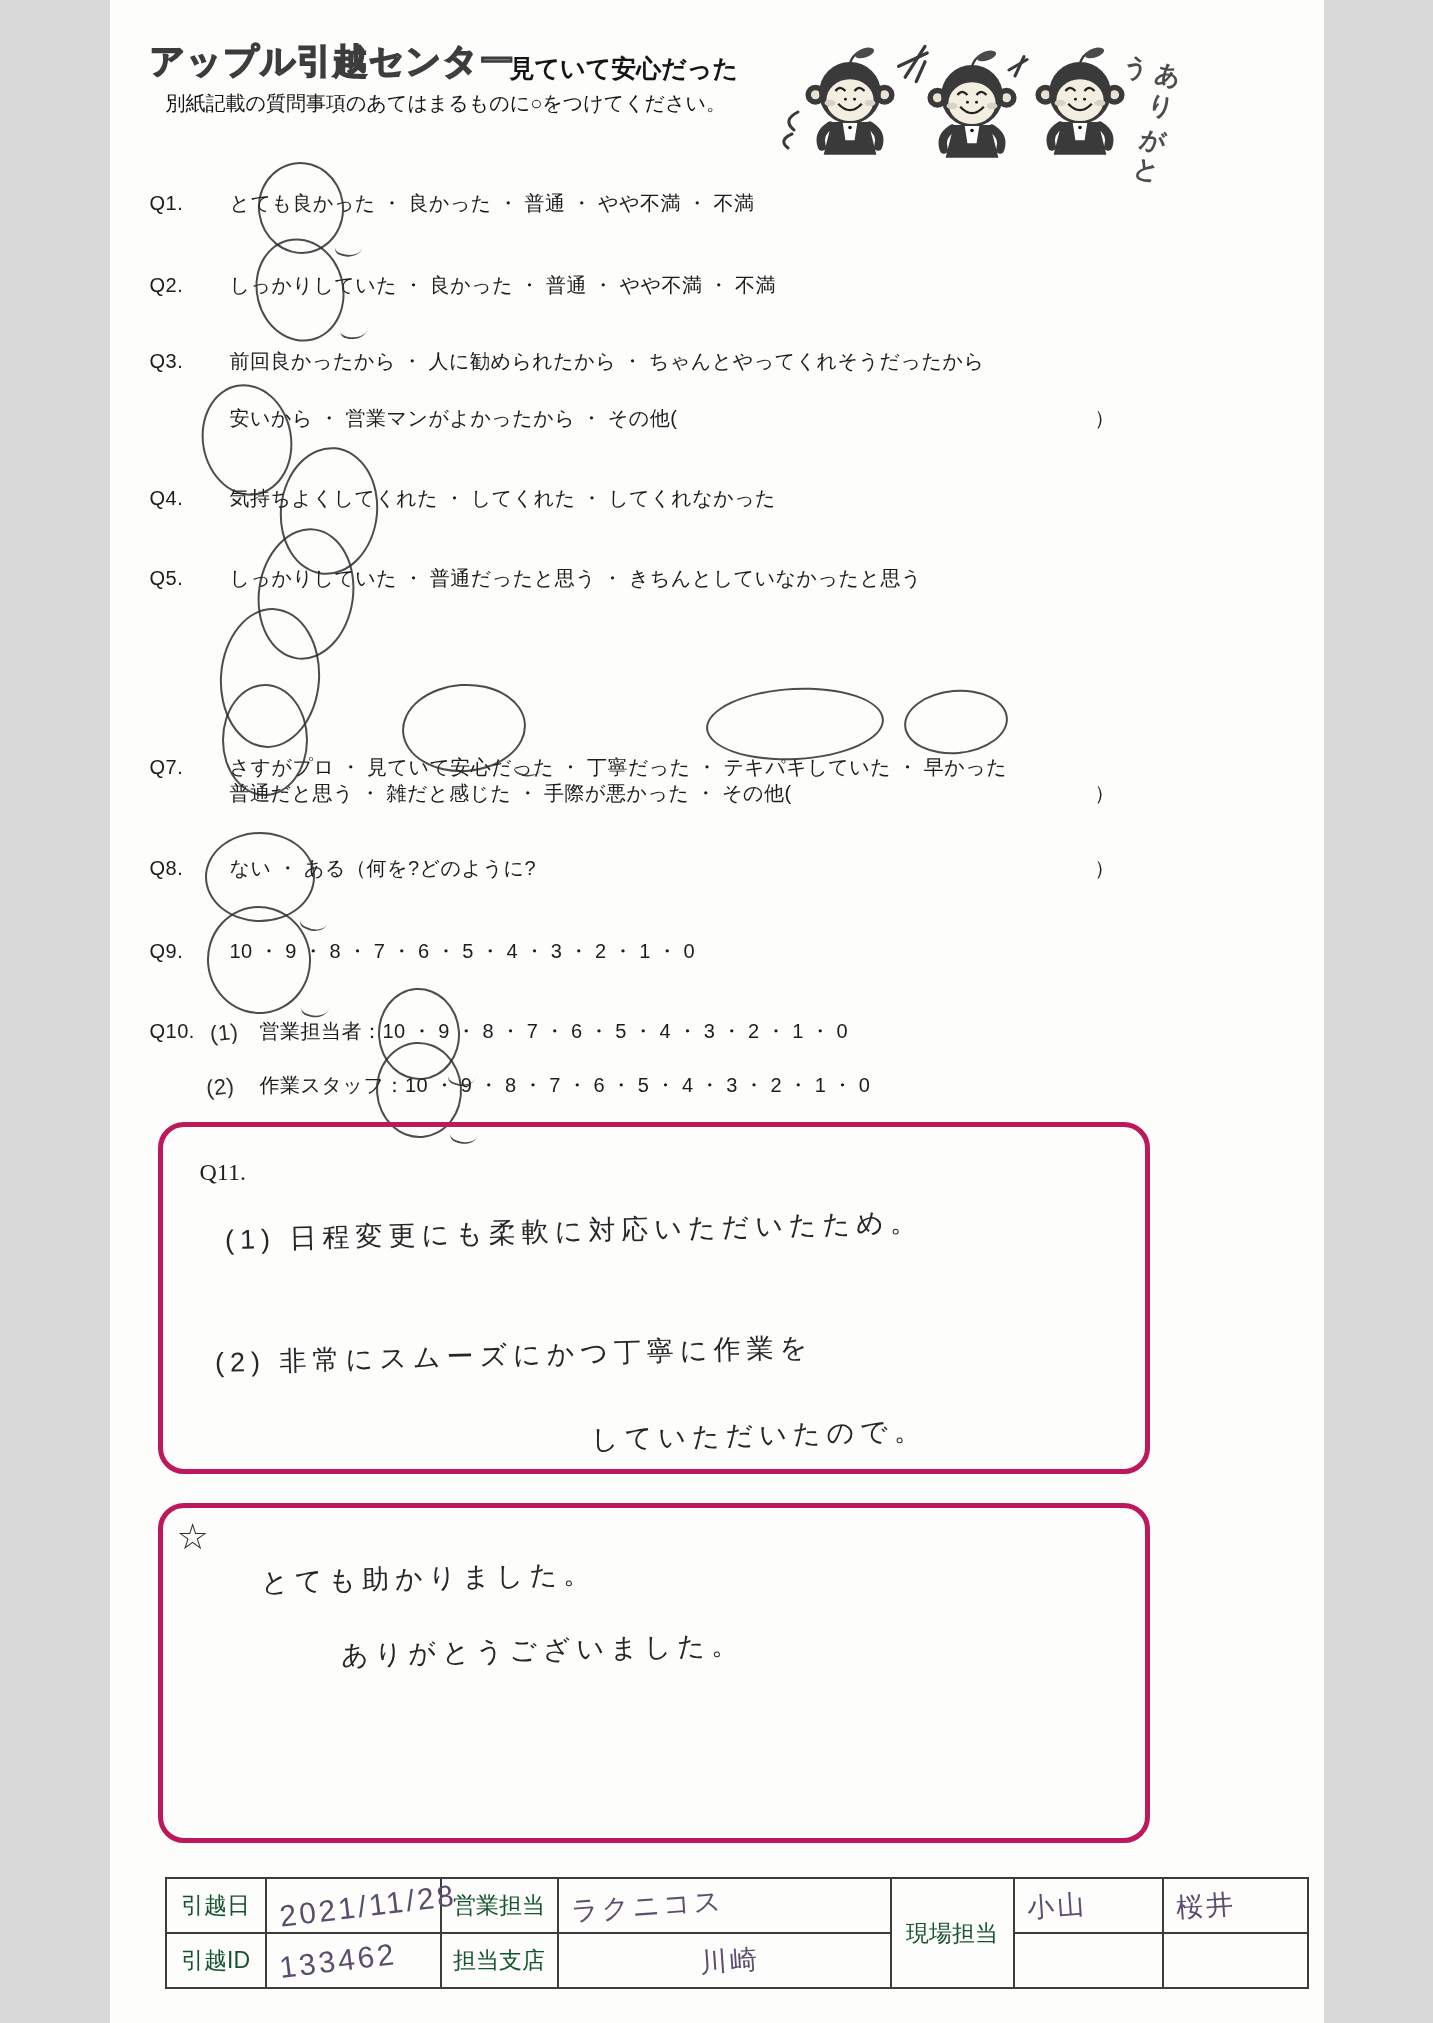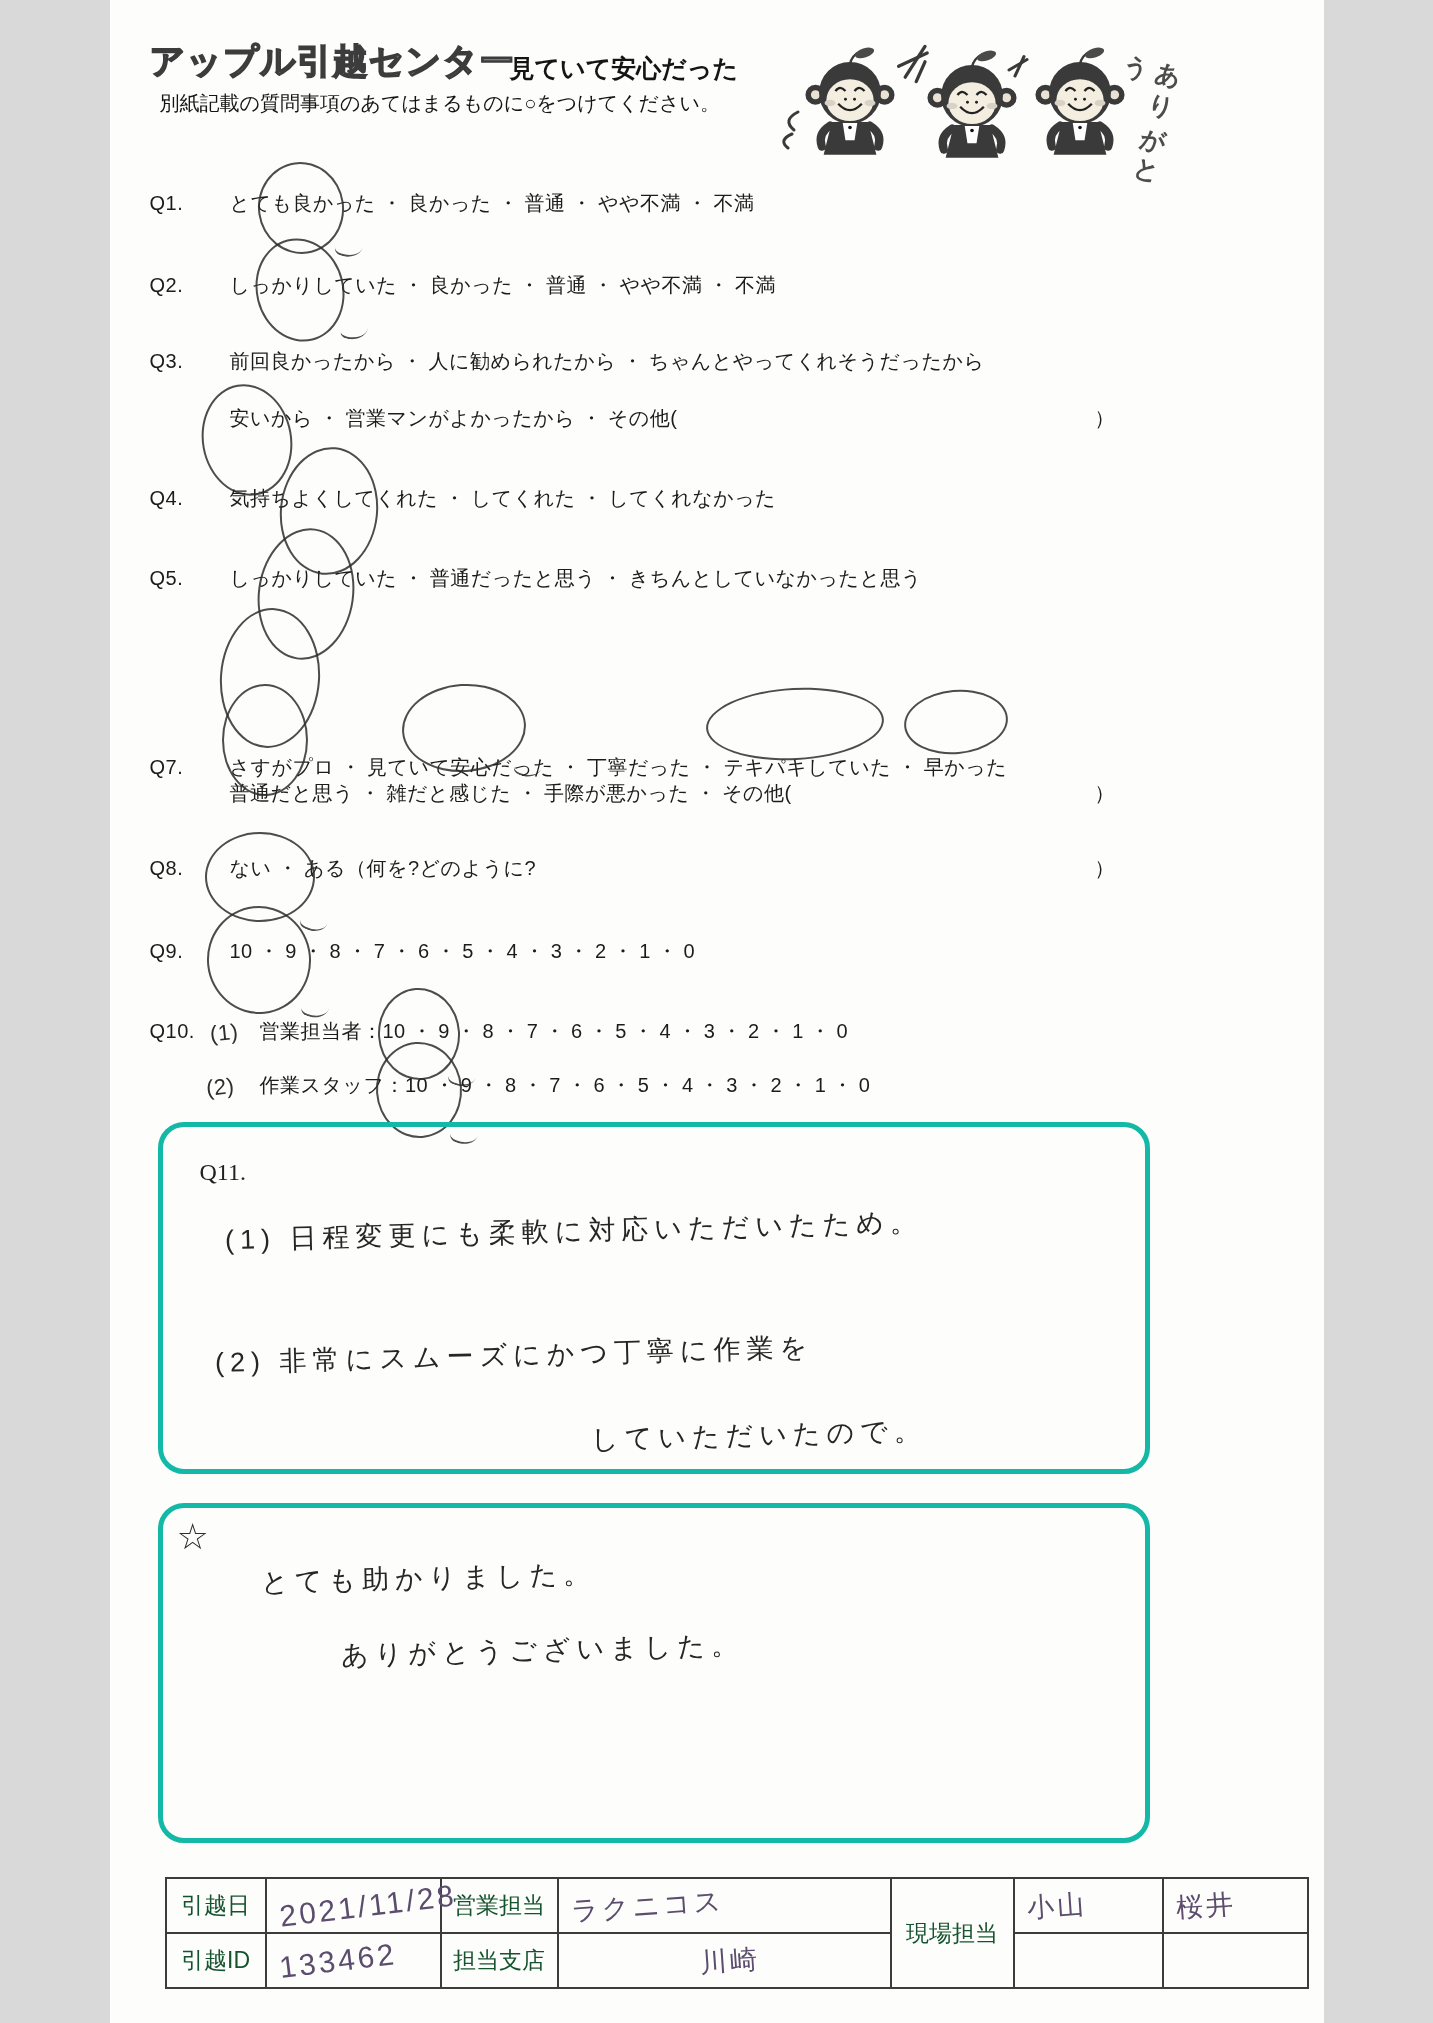--- a/index.html
+++ b/index.html
@@ -9,21 +9,21 @@
     background:#fdfdfc; overflow:hidden;
     font-family:"Liberation Sans","DejaVu Sans",sans-serif; color:#1c1c1c;
   }
   
   .logo{
     position:absolute; left:40px; top:38px;
     font-size:35px; font-weight:bold; letter-spacing:1px;
     color:#949494; -webkit-text-stroke:1.5px #3c3c3c;
   }
   .form-title{ position:absolute; left:400px; top:52px; font-size:25px; font-weight:bold; color:#141414; }
-  .instruction{ position:absolute; left:50px; top:90px; font-size:20px; color:#141414; }
+  .instruction{ position:absolute; left:56px; top:90px; font-size:20px; color:#141414; }
   .monkey{ position:absolute; width:100px; height:120px; }
   .sparkle{ position:absolute; }
   .motion-lines{ position:absolute; }
   .thanks-vertical{
     position:absolute; left:1000px; top:40px; height:150px;
     writing-mode:vertical-rl; font-size:25px; font-weight:bold; color:#4c4c4c;
     letter-spacing:5px; transform:rotate(13deg);
   }
   
   .q-row{ position:absolute; left:40px; font-size:20px; letter-spacing:.5px; white-space:nowrap; display:flex; align-items:center; }
@@ -35,21 +35,21 @@
   
   .circ{ position:absolute; border:2.5px solid rgba(45,45,45,.85); border-radius:50%; }
   .tail::after{
     content:""; position:absolute; width:26px; height:18px;
     border-bottom:2.5px solid rgba(45,45,45,.85);
     border-radius:0 0 100% 40%; right:-14px; bottom:-12px; transform:rotate(26deg);
   }
   
   .comment-box{
     position:absolute; left:48px; width:992px;
-    border:5px solid #14b8a6; border-radius:26px; background:transparent;
+    border:5px solid #be185d; border-radius:26px; background:transparent;
   }
   .q11-label{ position:absolute; left:37px; top:32px; font-family:"Liberation Serif","DejaVu Serif",serif; font-size:24px; color:#222; }
   .hw{ position:absolute; font-size:27px; letter-spacing:6px; color:#262626; white-space:nowrap; transform:rotate(-1.5deg); }
   .star{ position:absolute; left:14px; top:8px; font-size:36px; color:#2e2e2e; }
   
   .footer-table{
     position:absolute; left:55px; top:1877px; width:1142px;
     border-collapse:collapse; table-layout:fixed;
   }
   .footer-table td{ border:2px solid #3c3c3c; height:55px; overflow:visible; }

